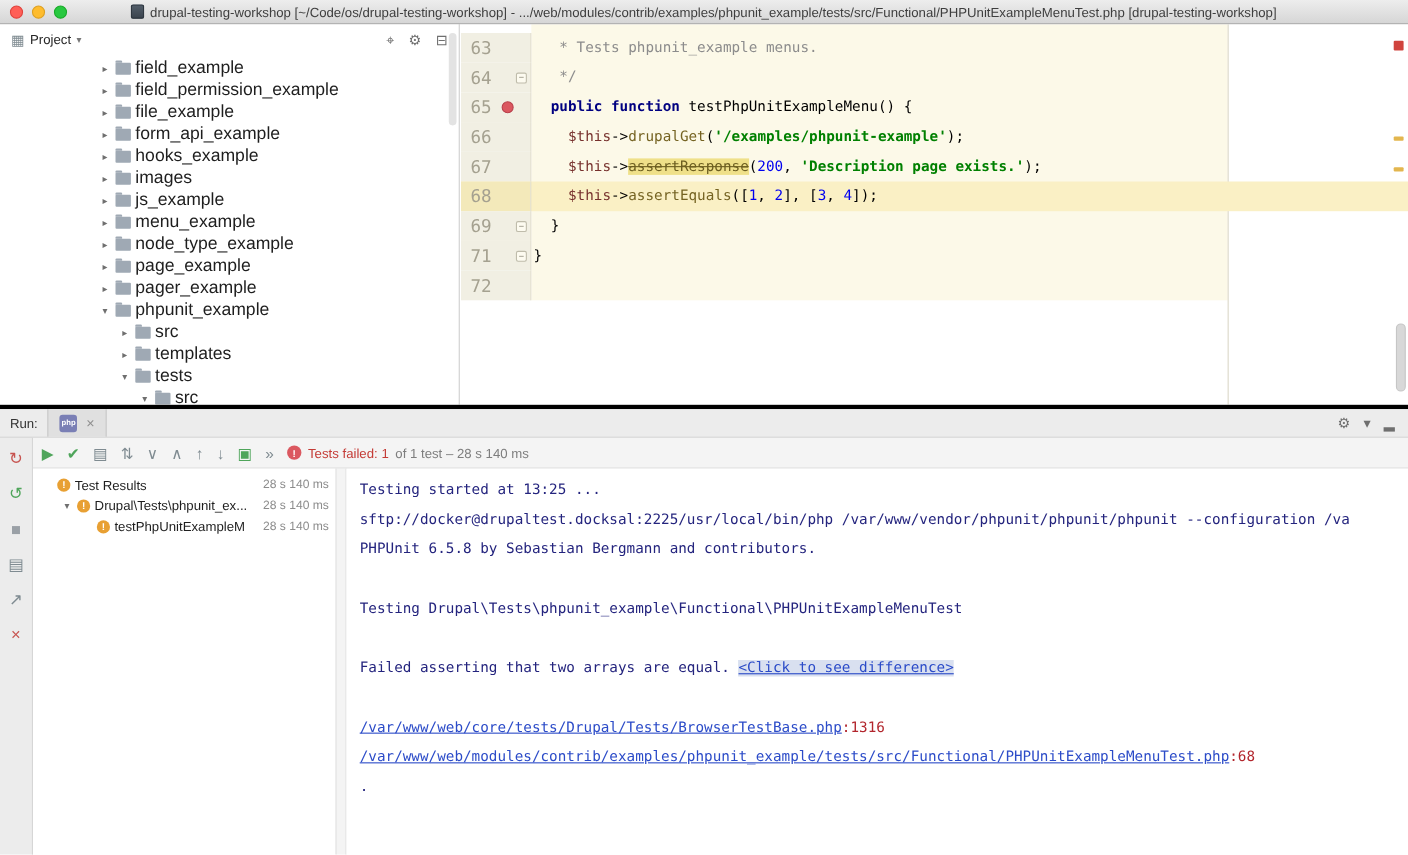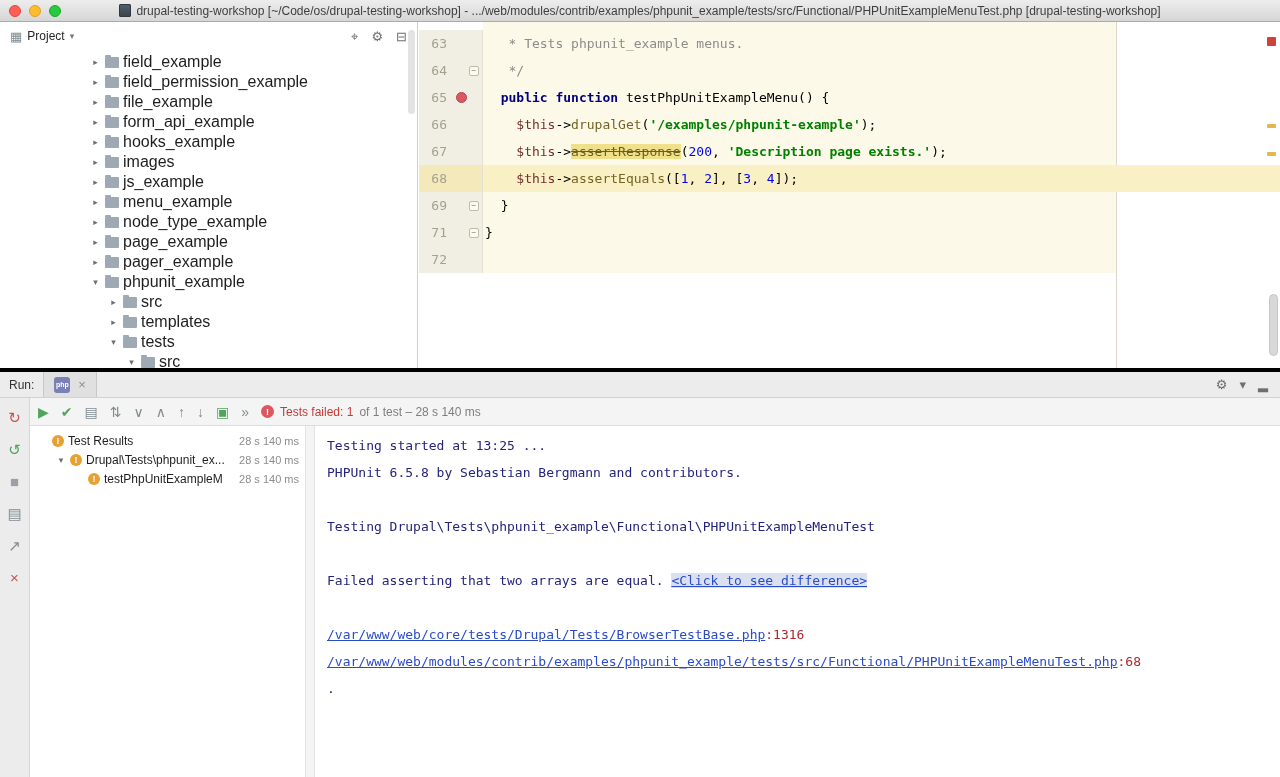--- a/index.html
+++ b/index.html
@@ -33,21 +33,21 @@
 .tree-label{font-size:16px;color:#1E1E1E}
 .tree-scroll{position:absolute;right:2px;top:8px;width:7px;height:84px;border-radius:4px;background:#E3E3E3}
 
 
 .editor{position:absolute;left:419px;top:22px;width:861px;height:346px;background:#fff;font-family:"DejaVu Sans Mono",monospace;font-size:13px;overflow:hidden}
 .cream{position:absolute;left:64px;top:0;width:633px;height:251px;background:#FCF9E8}
 .margin-guide{position:absolute;left:697px;top:0;bottom:0;width:1px;background:#DBD7C8}
 .lines{position:absolute;left:0;top:8px;right:0;z-index:1}
 .eline{display:flex;height:27px;line-height:27px}
 .gutter{width:64px;flex:0 0 64px;background:#F1EFE3;display:flex;align-items:center;padding-left:6px;border-right:1px solid #E4E1D2}
-.lnum{width:22px;text-align:right;color:#A5A190;font-size:13px}
+.lnum{width:22px;text-align:right;color:#A5A190;font-size:16px}
 .fail-ball{width:11px;height:11px;border-radius:50%;background:#DB5860;border:1px solid #B9414C;margin-left:9px;flex:0 0 auto}
 .fold{margin-left:auto;margin-right:3px;width:10px;height:10px;border:1px solid #BFBCAB;border-radius:2px;font-size:8px;line-height:8px;text-align:center;color:#8D8A7B;background:#FDFBF0;flex:0 0 auto}
 .code{flex:1;white-space:pre;padding-left:2px}
 .eline.current{background:#FAF0C5}
 .eline.current .gutter{background:#F3E9BA}
 .tk-comment{color:#8C8C8C;}
 .tk-keyword{color:#000080;font-weight:bold}
 .tk-plain{color:#000}
 .tk-variable{color:#76302C}
 .tk-method{color:#756322}
@@ -338,20 +338,21 @@
               <span class="result-caret"></span>
               <span class="warn-ball">!</span>
               <span class="result-label">testPhpUnitExampleM</span>
               <span class="result-time">28 s 140 ms</span>
             </div>
           </div>
         <div class="results-scroll"></div>
         <div class="console">
           <div id="console-lines">
               <div class="cline"><span class="c-out">Testing started at 13:25 ...</span></div>
+              <div class="cline"><span class="c-out">sftp://docker@drupaltest.docksal:2225/usr/local/bin/php /var/www/vendor/phpunit/phpunit/phpunit --configuration /va</span></div>
               <div class="cline"><span class="c-out">PHPUnit 6.5.8 by Sebastian Bergmann and contributors.</span></div>
               <div class="cline">&nbsp;</div>
               <div class="cline"><span class="c-out">Testing Drupal\Tests\phpunit_example\Functional\PHPUnitExampleMenuTest</span></div>
               <div class="cline">&nbsp;</div>
               <div class="cline"><span class="c-out">Failed asserting that two arrays are equal. </span><span class="c-diff-link">&lt;Click to see difference&gt;</span></div>
               <div class="cline">&nbsp;</div>
               <div class="cline"><span class="c-link">/var/www/web/core/tests/Drupal/Tests/BrowserTestBase.php</span><span class="c-lineno">:1316</span></div>
               <div class="cline"><span class="c-link">/var/www/web/modules/contrib/examples/phpunit_example/tests/src/Functional/PHPUnitExampleMenuTest.php</span><span class="c-lineno">:68</span></div>
               <div class="cline"><span class="c-out">.</span></div>
             </div>

